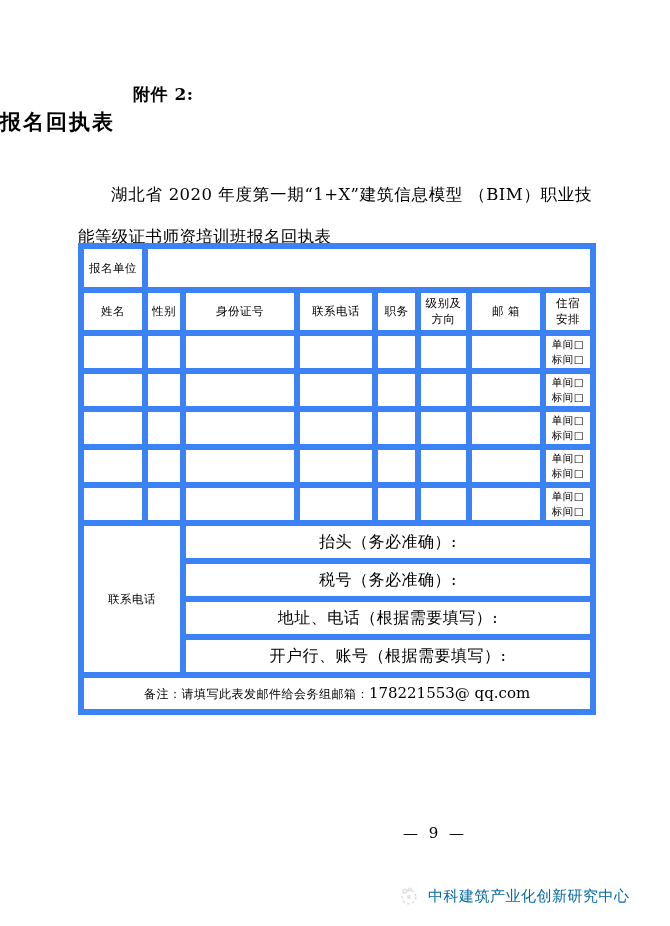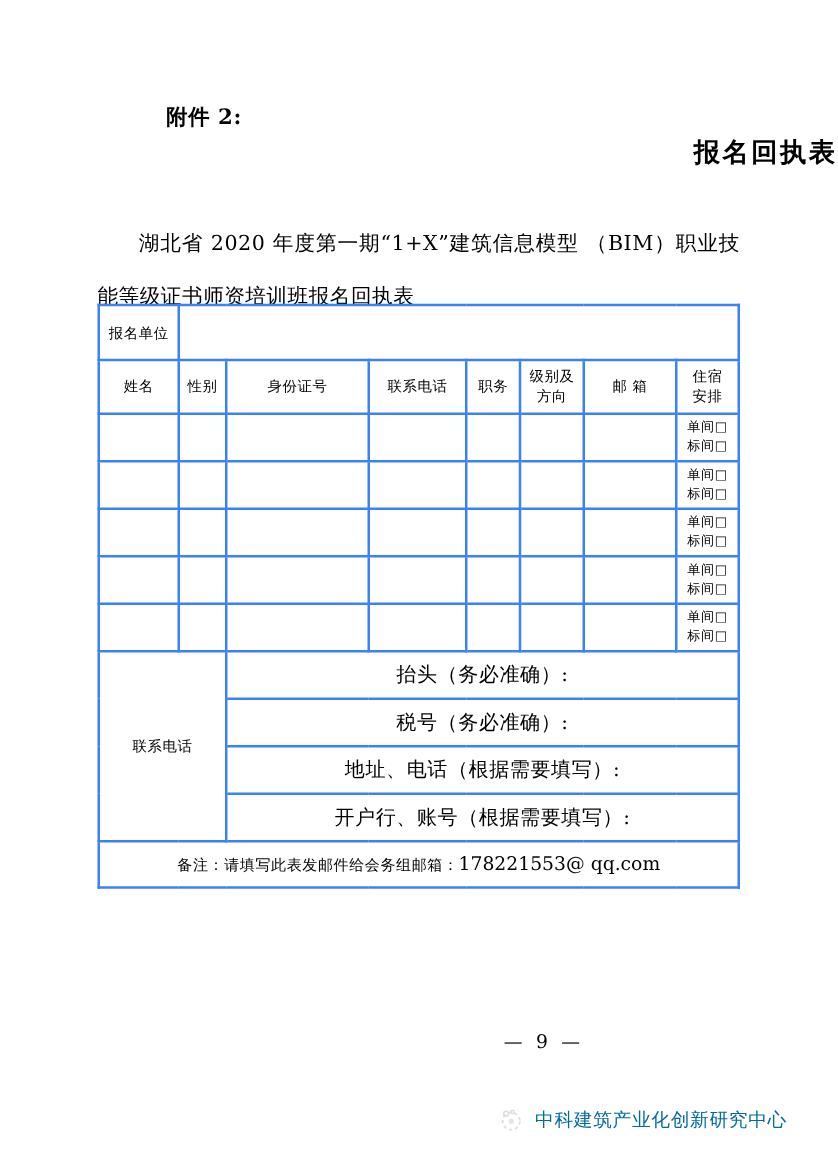--- a/index.html
+++ b/index.html
@@ -34,21 +34,21 @@
     line-height: 1;
     white-space: nowrap;
     margin-left: 39px;
   }
 
   .doc-title {
     position: absolute;
     left: 0;
     top: 108px;
     width: 670px;
-    text-align: right;
+    text-align: left;
     font-size: 21px;
     font-weight: bold;
     letter-spacing: 2px;
     line-height: 1.3;
   }
 
   .intro {
     position: absolute;
     left: 78px;
     top: 174px;
@@ -65,21 +65,21 @@
     position: absolute;
     left: 78px;
     top: 243px;
     width: 512px;
     border-collapse: collapse;
     table-layout: fixed;
     font-size: 11.5px;
     line-height: 1.25;
   }
   .form-table td {
-    border: 2px solid #3b82f6;
+    border: 6px solid #3b82f6;
     padding: 0;
     text-align: center;
     vertical-align: middle;
     font-family: "DejaVu Serif", "Liberation Serif", serif;
     letter-spacing: 0.5px;
   }
 
   .r-unit { height: 44px; }
   .unit-label { width: 64px; }
   .r-head { height: 43px; }

